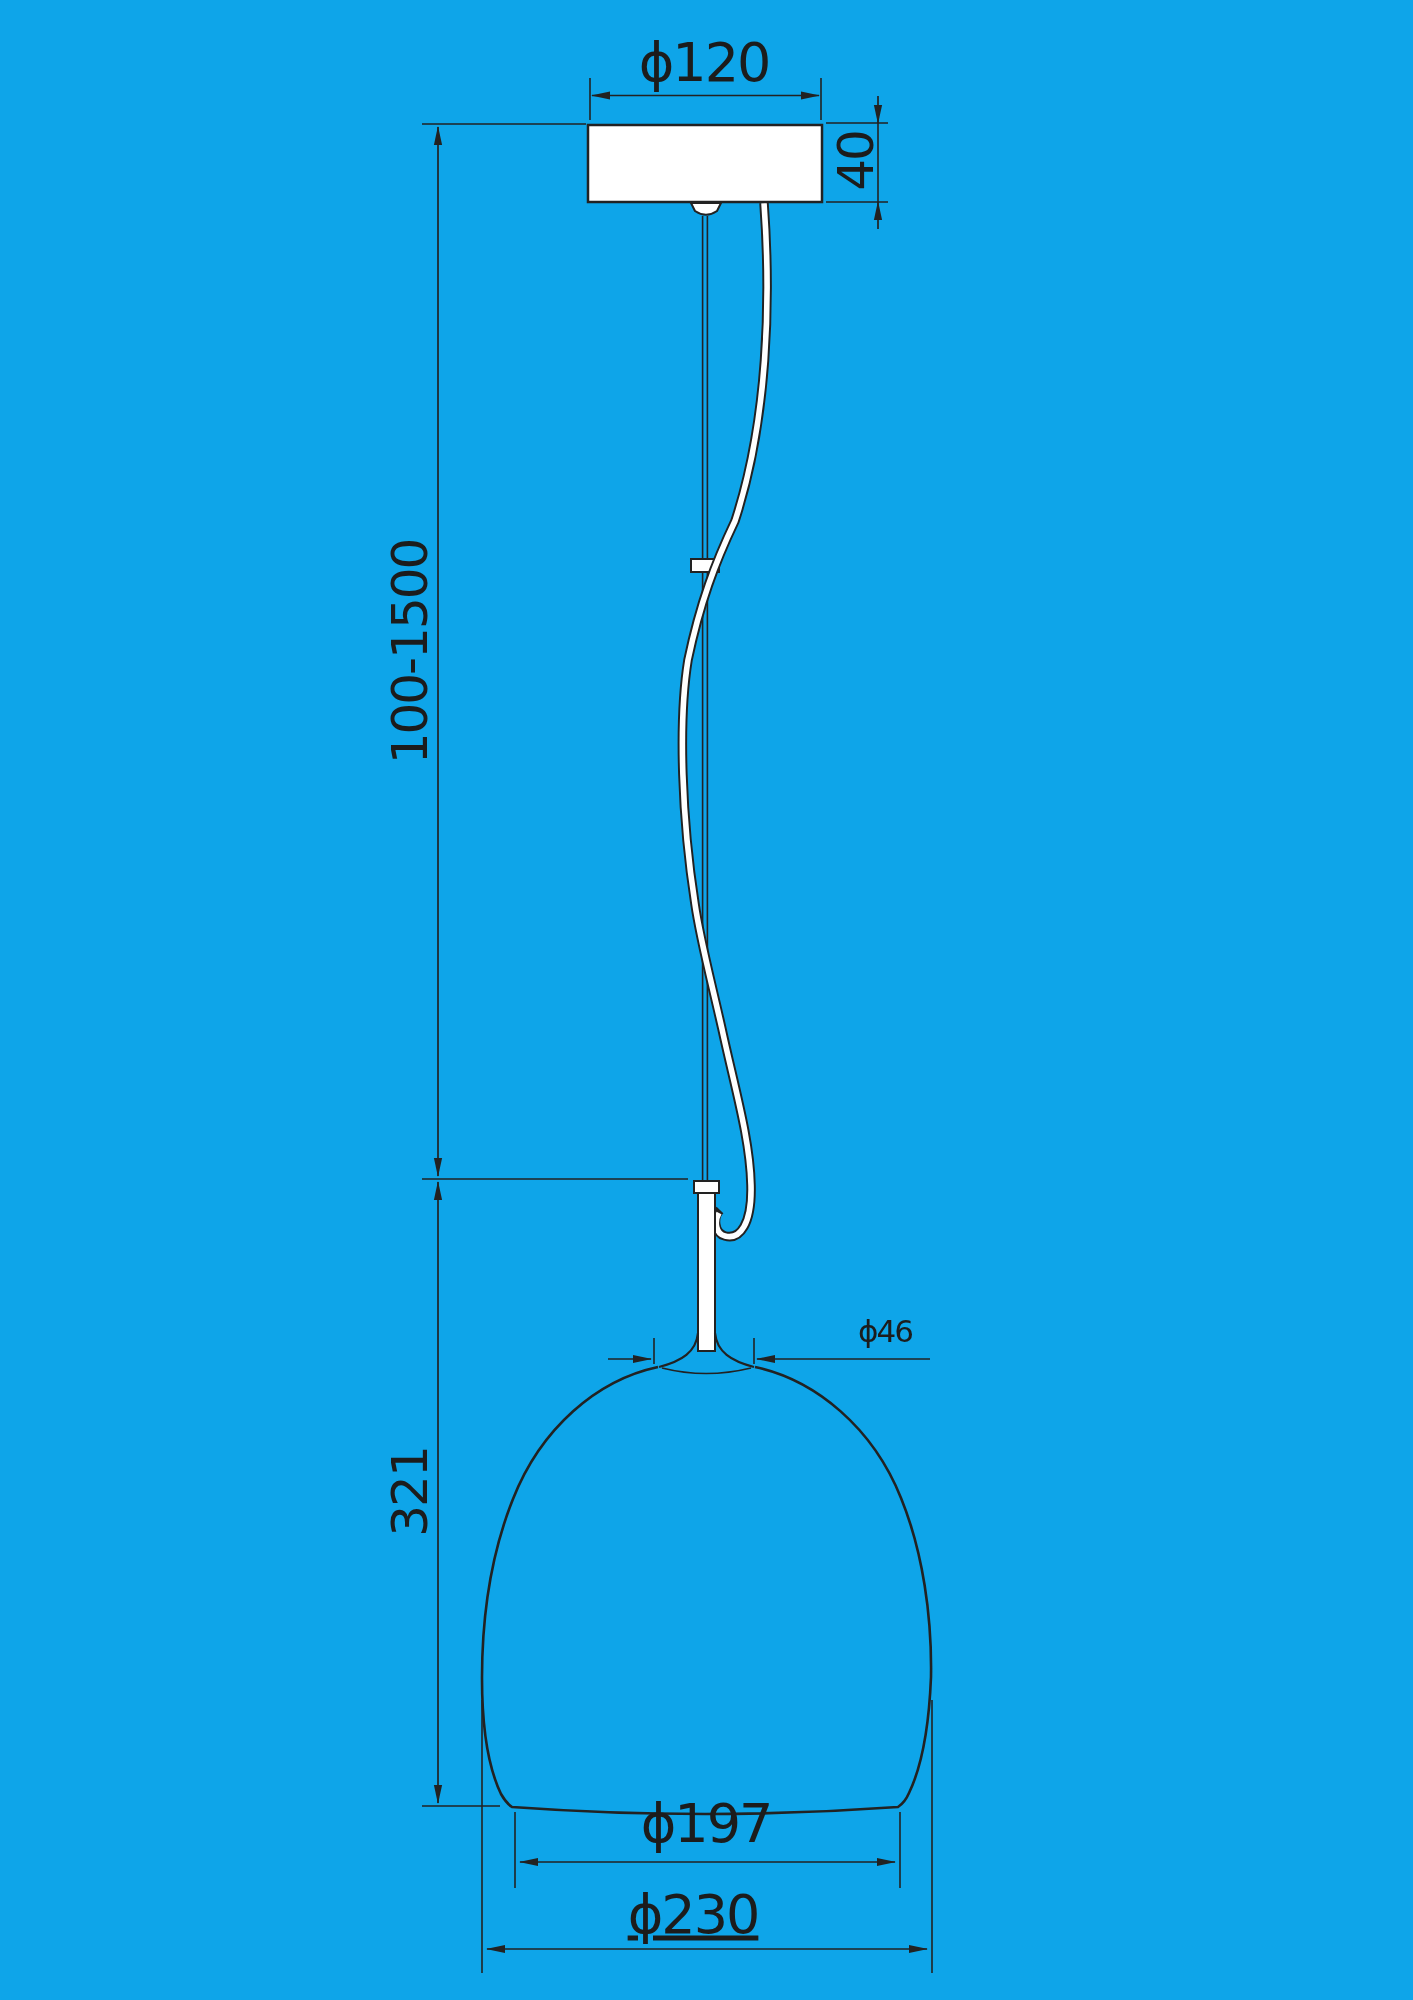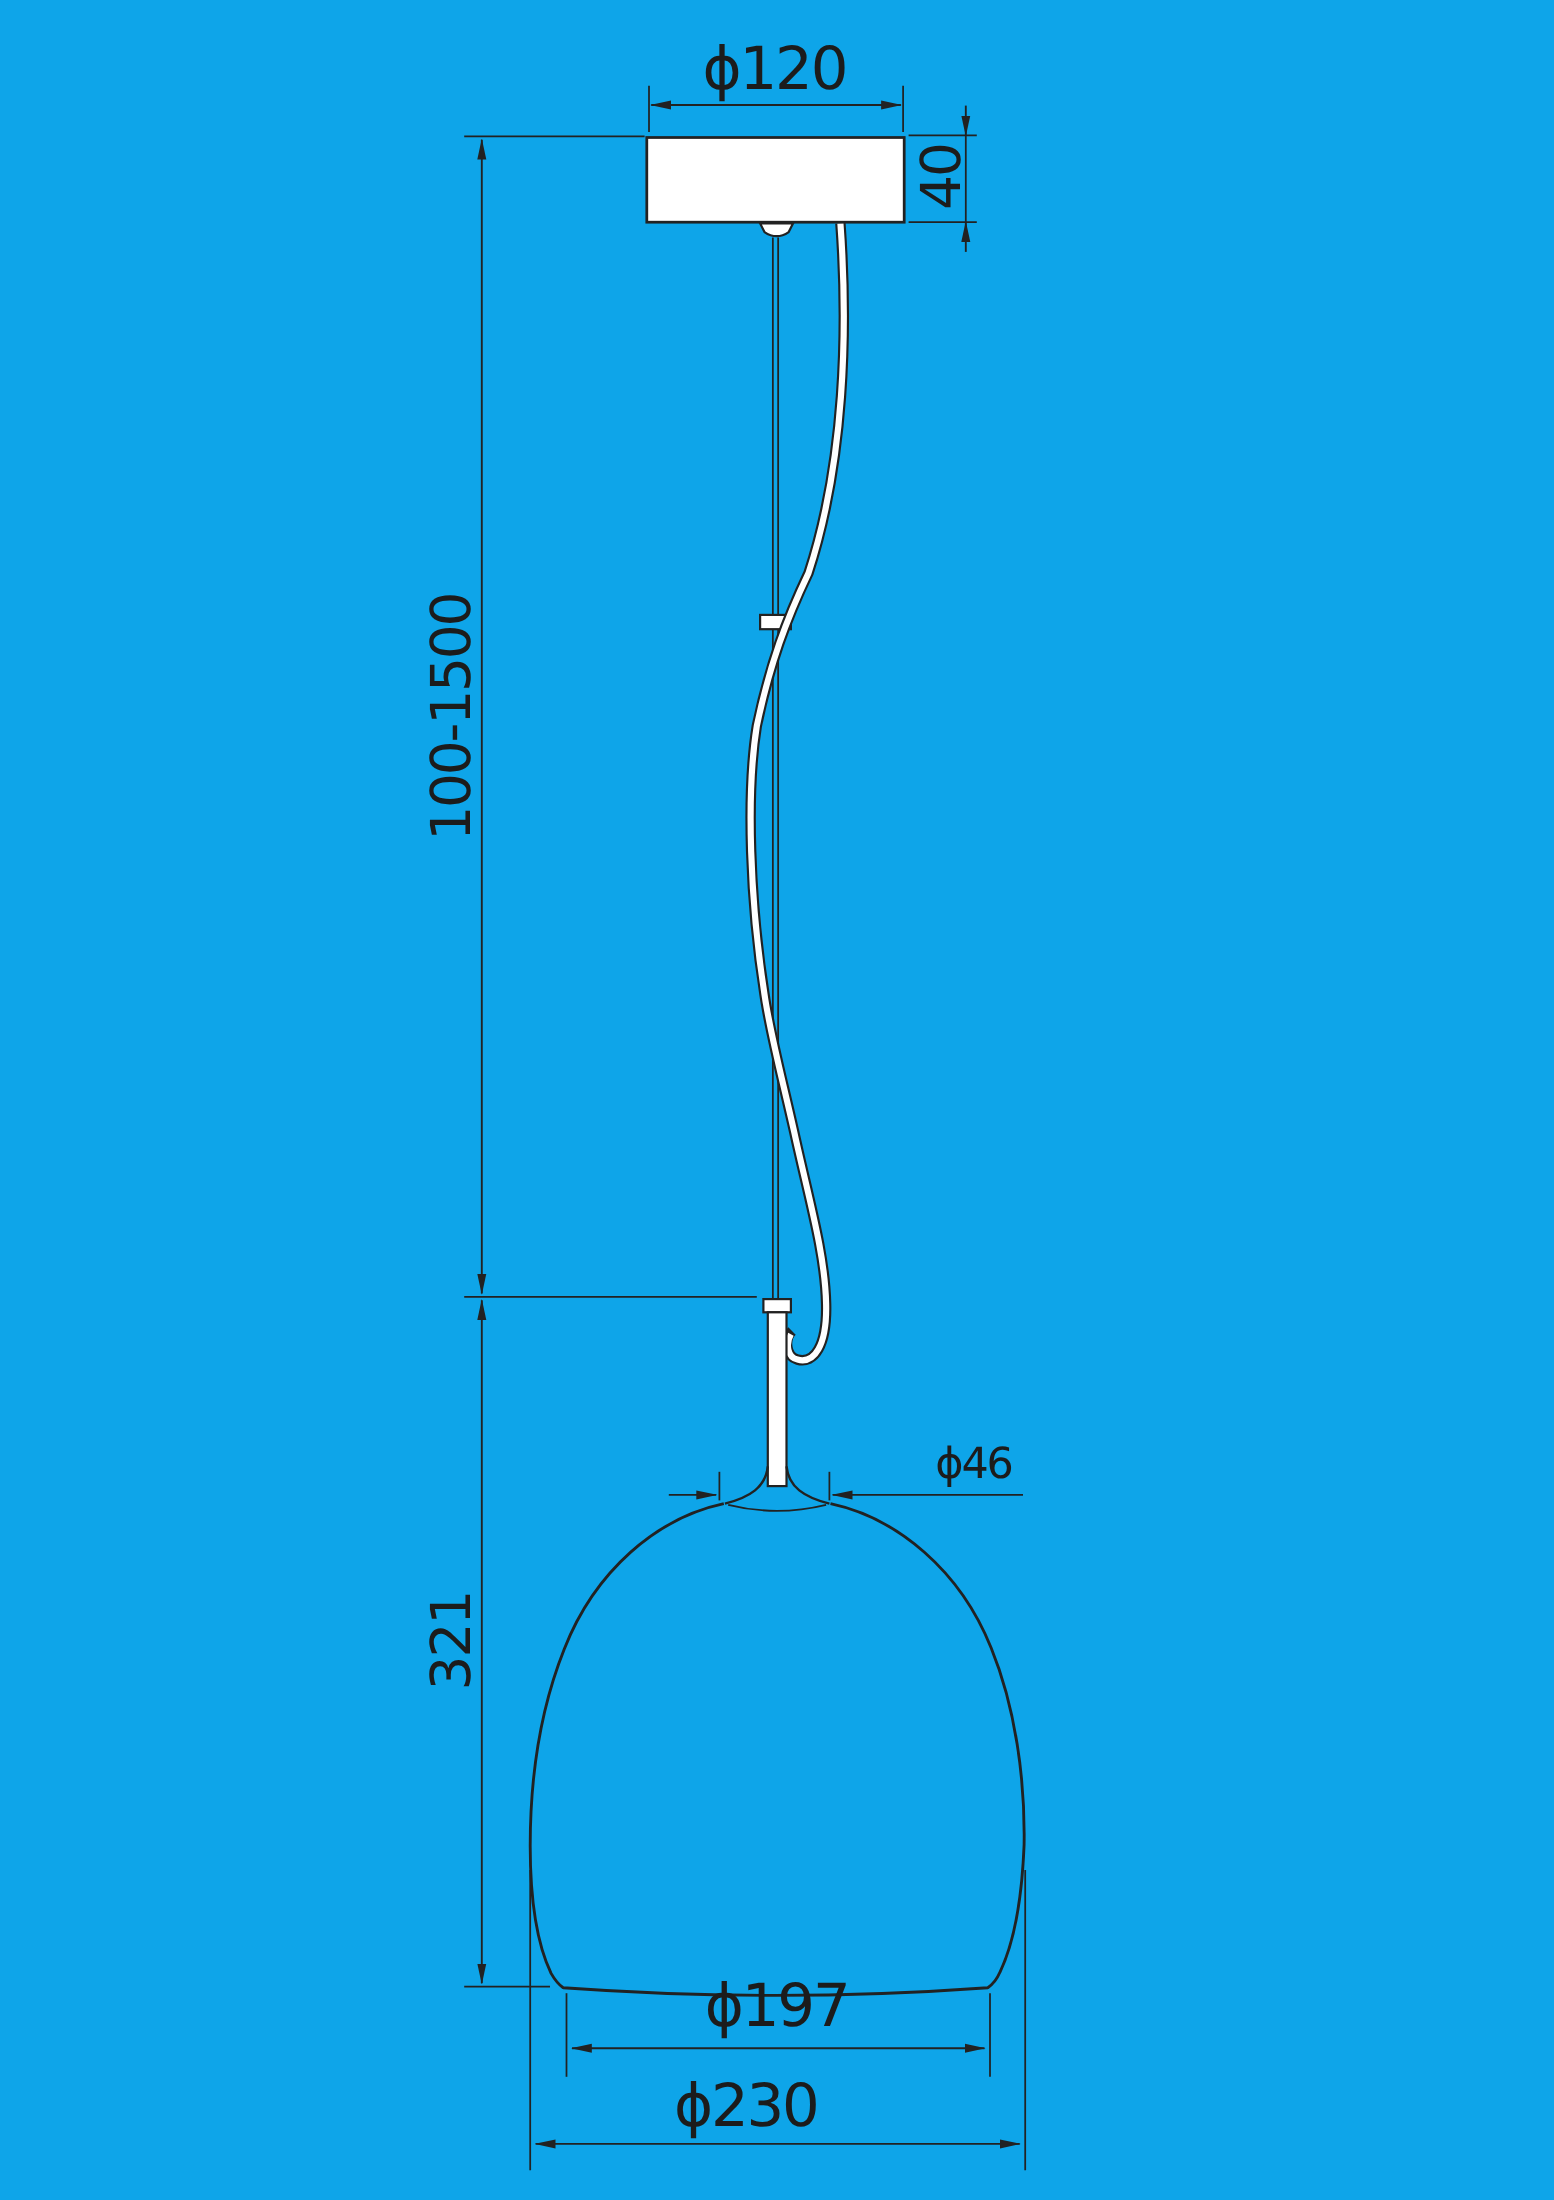--- a/index.html
+++ b/index.html
@@ -17,21 +17,21 @@
     white-space:nowrap;
     letter-spacing:-2px;
     transform:translate(-50%,-50%);
     font-weight:400;
   }
   .dim-label.rot{
     transform:translate(-50%,-50%) rotate(-90deg);
   }
   .fs-big{font-size:54px;}
   .fs-mid{font-size:50px;}
-  .fs-sml{font-size:39px;}
+  .fs-sml{font-size:31px;}
 </style>
 </head>
 <body>
 
 <div id="stage">
 
   <svg width="1413" height="2000" viewBox="0 0 1413 2000">
     <defs>
       <marker id="arr" markerUnits="userSpaceOnUse" markerWidth="19" markerHeight="11" refX="18" refY="5.5" orient="auto-start-reverse">
         <path d="M19,5.5 L0,1.4 L0,9.6 Z" fill="#222"></path>
@@ -136,14 +136,14 @@
   <div class="dim-label rot fs-mid" style="left:856px;top:161px;">40</div>
 
   <div class="dim-label rot fs-mid" style="left:410px;top:652px;">100-1500</div>
 
   <div class="dim-label fs-sml" style="left:885px;top:1331px;">ϕ46</div>
 
   <div class="dim-label rot fs-mid" style="left:410px;top:1492px;">321</div>
 
   <div class="dim-label fs-big" style="left:706px;top:1823px;text-align:right;">ϕ197</div>
 
-  <div class="dim-label fs-big" style="left:678px;top:1914px;">ϕ230</div>
+  <div class="dim-label fs-big" style="left:693px;top:1914px;text-decoration:underline;">ϕ230</div>
 </div>
 
 </body></html>

